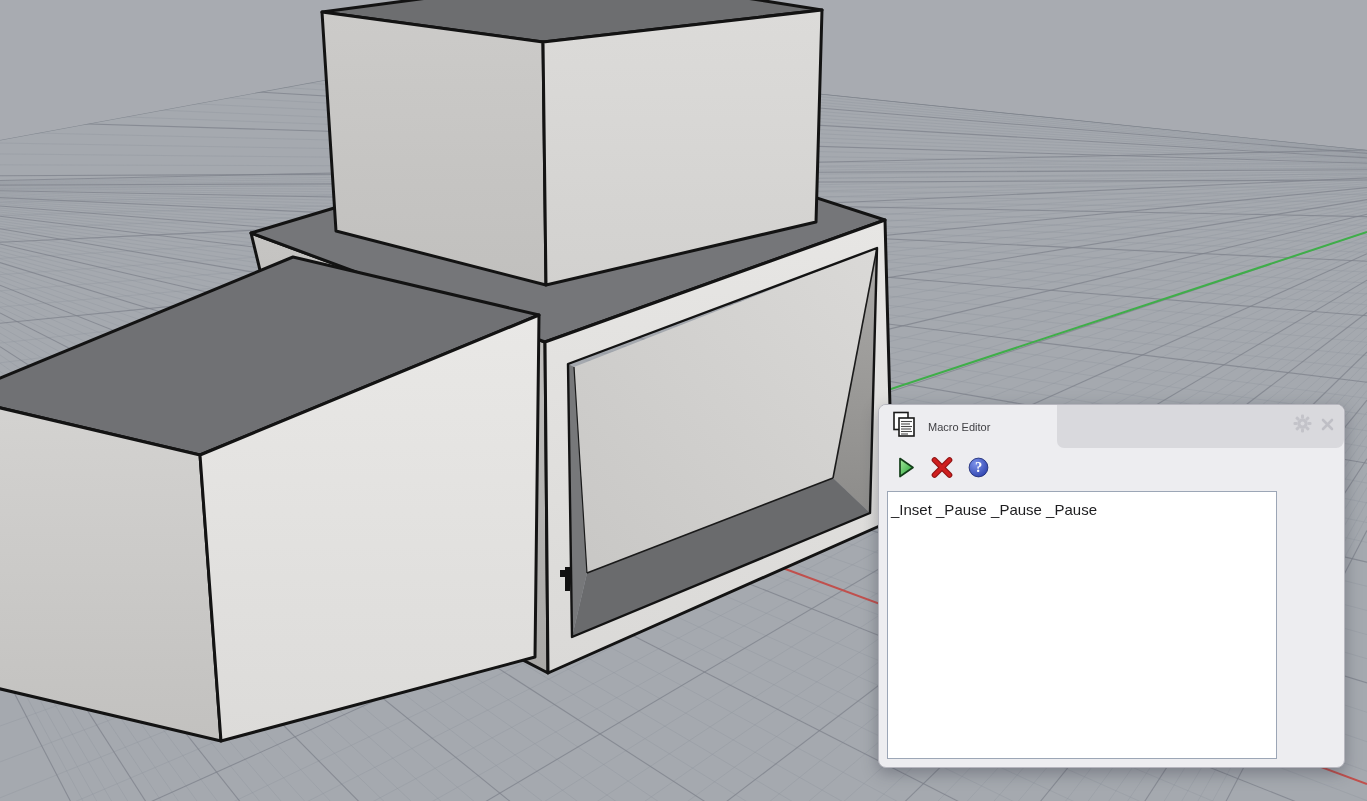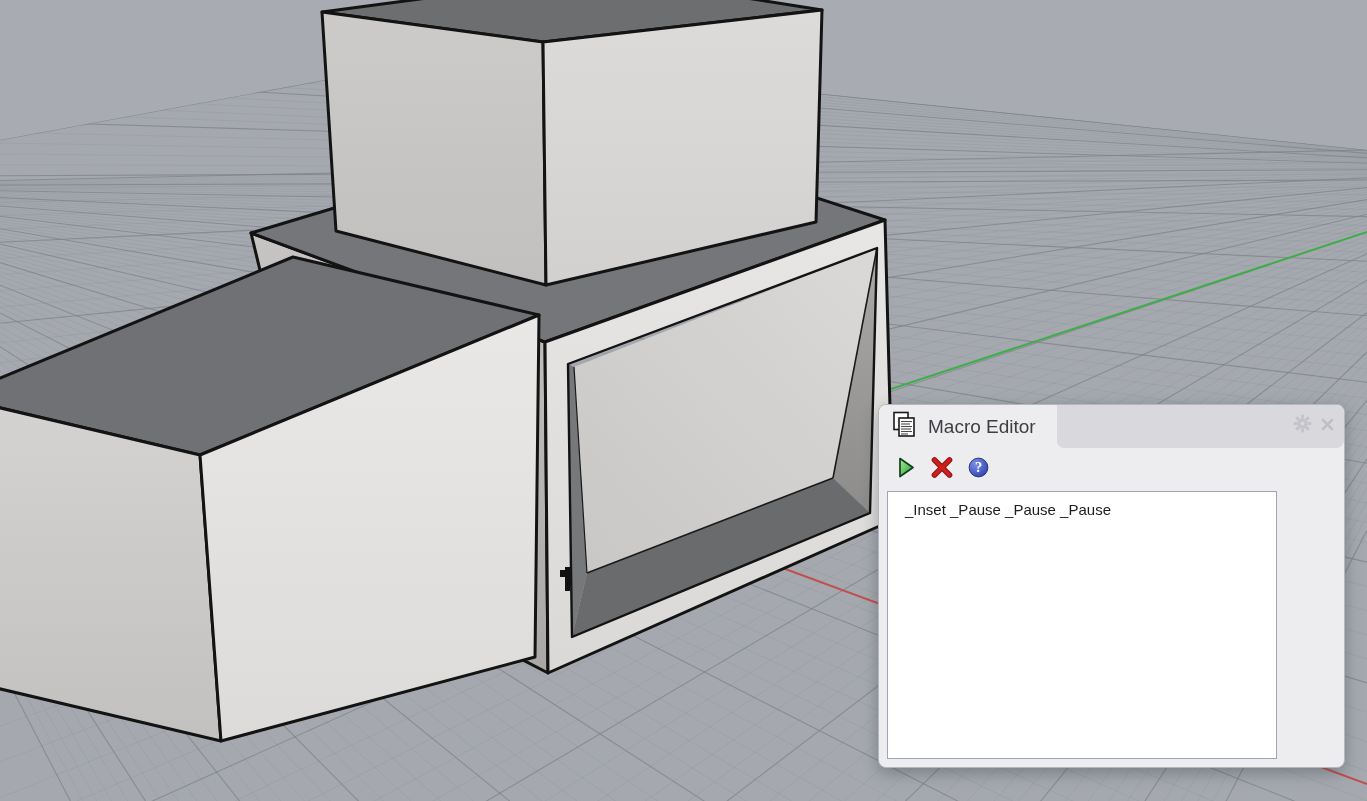--- a/index.html
+++ b/index.html
@@ -19,34 +19,34 @@
   }
   .panel .header-dark{
     position:absolute;left:178px;top:0;right:0;height:43px;
     background:#d9d9dd;border-radius:0 7px 8px 7px;
   }
   .panel .tab{
     position:absolute;left:0;top:0;width:178px;height:43px;
     background:#ededf0;border-radius:7px 9px 0 0;
     display:flex;align-items:center;gap:10px;padding-left:12px;
   }
-  .panel .tab-title{font-size:19px;color:#3e3e42;text-align:center;}
+  .panel .tab-title{font-size:11px;color:#3e3e42;text-align:center;}
   .hbtn{position:absolute;top:11px;width:20px;height:19px;display:flex;
         align-items:center;justify-content:center;cursor:default;}
   .hbtn.gear{right:32px;}
   .hbtn.close{right:7px;}
   .toolbar{
     position:absolute;left:0;top:43px;width:100%;height:43px;
     display:flex;align-items:center;gap:12px;padding-left:15px;
   }
   .tbtn{width:24px;height:24px;display:flex;align-items:center;justify-content:center;}
   .editor{
     position:absolute;left:8px;top:86px;width:390px;height:268px;
     background:#ffffff;border:1px solid #9ca6b6;
-    padding:5px 17px;overflow:hidden;
+    padding:5px 3px;overflow:hidden;
   }
   .editor .line{
     font-size:15px;line-height:25px;color:#1d1d1f;white-space:pre;
   }
 </style>
 </head>
 <body>
 
 <div class="stage">
 

